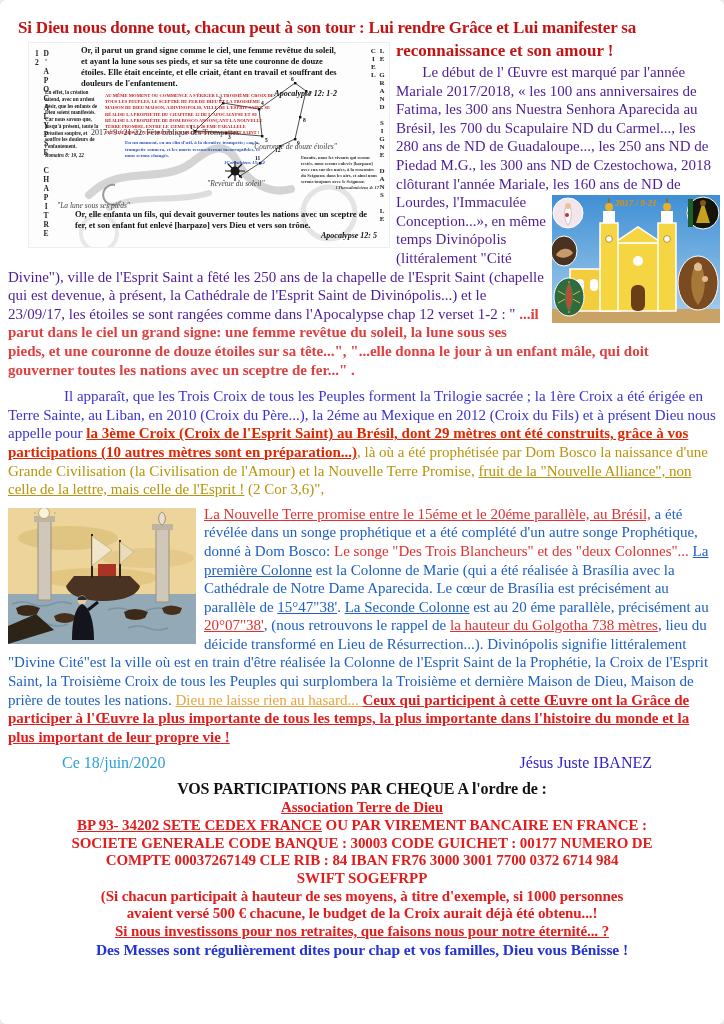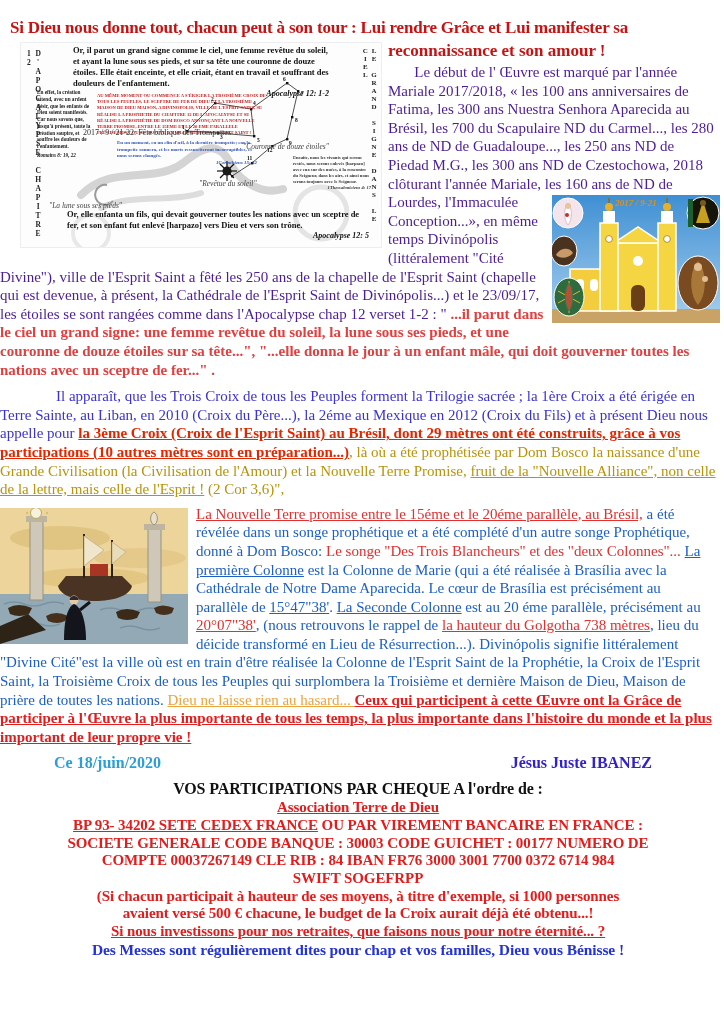--- a/index.html
+++ b/index.html
@@ -1,20 +1,21 @@
 <!DOCTYPE html>
 <html><head>
 <meta charset="utf-8">
 <style>
   * { margin:0; padding:0; box-sizing:border-box; }
   body { background:#e9e9e9; }
   .page {
     width:724px; height:1024px; background:#ffffff; overflow:hidden;
-    padding:18px 8px 0 0; margin:0 auto; position:relative;
+    padding:18px 8px 0 8px; margin:0 auto; position:relative;
     font-family:"Liberation Serif","DejaVu Serif",serif;
+    border-radius:6px;
   }
   
   .hl1 { color:#c51313; font-weight:bold; font-size:17px; white-space:nowrap; margin:0 0 2px 10px; letter-spacing:-0.2px; }
   .hl2 { color:#c51313; font-weight:bold; font-size:17px; margin-bottom:2px; }
   
   .flow1 { font-size:15px; line-height:1.24; }
   .t-blue { color:#4c1d95; }
   .t-red  { color:#e04040; font-weight:bold; }
   
   .diagram {
@@ -50,21 +51,21 @@
   .t-oliveu { color:#b8930b; text-decoration:underline; }
   .newland { font-size:15px; line-height:1.24; }
   .bosco { float:left; width:188px; height:136px; margin:3px 8px 2px 0; }
   .n-ru { color:#e03030; text-decoration:underline; }
   .n-r { color:#e03030; }
   .n-b { color:#1d5fc5; }
   .n-bu { color:#1d5fc5; text-decoration:underline; }
   .n-ou { color:#eaa43e; text-decoration:underline; }
   .n-rbu { color:#e31c1c; font-weight:bold; text-decoration:underline; }
   
-  .sigrow { clear:both; display:flex; justify-content:space-between; padding:8px 64px 4px 54px; font-size:16px; font-weight:bold;gap:42px; }
+  .sigrow { clear:both; display:flex; justify-content:space-between; padding:8px 64px 4px 54px; font-size:16px; font-weight:normal;gap:42px; }
   .sig-date { color:#2b9fd6; }
   .sig-name { color:#3222cc; }
   
   .footer { text-align:center; font-weight:bold; font-size:15px; line-height:1.18; letter-spacing:-0.1px; margin-top:4px; }
   .f-black { color:#111; font-size:16px; }
   .f-red { color:#e31c1c; }
   .f-redu { color:#e31c1c; text-decoration:underline; }
   .f-blue { color:#2433d6; font-size:15.5px; }
 </style>
 </head>

